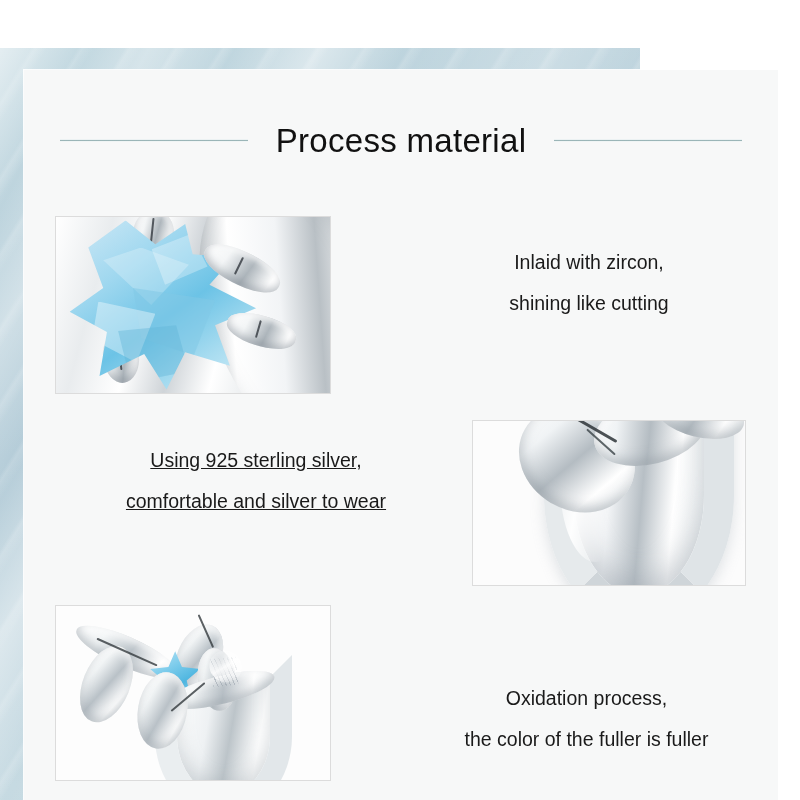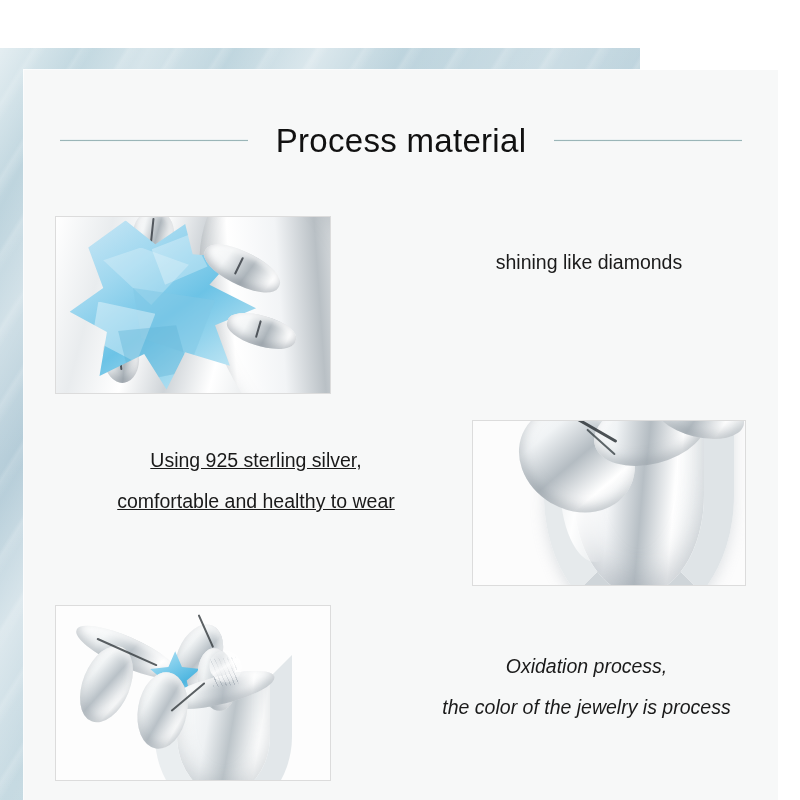--- a/index.html
+++ b/index.html
@@ -118,21 +118,21 @@
   .copy {
     position: absolute;
     text-align: center;
     color: #1a1a1a;
     font-size: 19.5px;
     line-height: 41px;
     white-space: nowrap;
   }
   .copy-zircon    { left: 400px; top: 172px; width: 330px; }
   .copy-silver    { left: 22px;  top: 370px; width: 420px; text-decoration: underline; }
-  .copy-oxidation { left: 390px; top: 576px; width: 345px; font-style: italic; }
+  .copy-oxidation { left: 390px; top: 608px; width: 345px; }
 
   
   .gem-scene { background: #f2f4f5; }
   .gem-scene .metal-bg {
     position: absolute; inset: 0;
     background:
       linear-gradient(105deg,#ffffff 0%, #e9ecee 18%, #ffffff 34%, #cfd4d8 48%,
                       #ffffff 62%, #e4e8ea 78%, #ffffff 100%);
   }
   .gem-scene .band-r {
@@ -329,26 +329,27 @@
           <div class="facet f2"></div>
           <div class="facet f3"></div>
           <div class="facet f5"></div>
         </div>
         <div class="prong prong-r"></div>
         <div class="prong prong-br"></div>
       </div>
     </div>
 
     <div class="copy copy-zircon">
-      <div>shining like diamonds</div>
+      <div>Inlaid with zircon,</div>
+      <div>shining like cutting</div>
     </div>
 
     <div class="copy copy-silver">
       <div>Using 925 sterling silver,</div>
-      <div>comfortable and healthy to wear</div>
+      <div>comfortable and silver to wear</div>
     </div>
 
     <div class="photo photo-band">
       <div class="inner band-scene">
         <div class="u-main"></div>
         <div class="u-shine"></div>
         <div class="arm arm-1"></div>
         <div class="arm arm-2"></div>
         <div class="arm arm-3"></div>
         <div class="dark-1"></div>
@@ -369,17 +370,17 @@
         <div class="etch"></div>
         <div class="hilite"></div>
         <div class="dk dk-1"></div>
         <div class="dk dk-2"></div>
         <div class="dk dk-3"></div>
       </div>
     </div>
 
     <div class="copy copy-oxidation">
       <div>Oxidation process,</div>
-      <div>the color of the jewelry is process</div>
+      <div>the color of the fuller is fuller</div>
     </div>
 
   </div>
 </div>
 
 </body></html>

